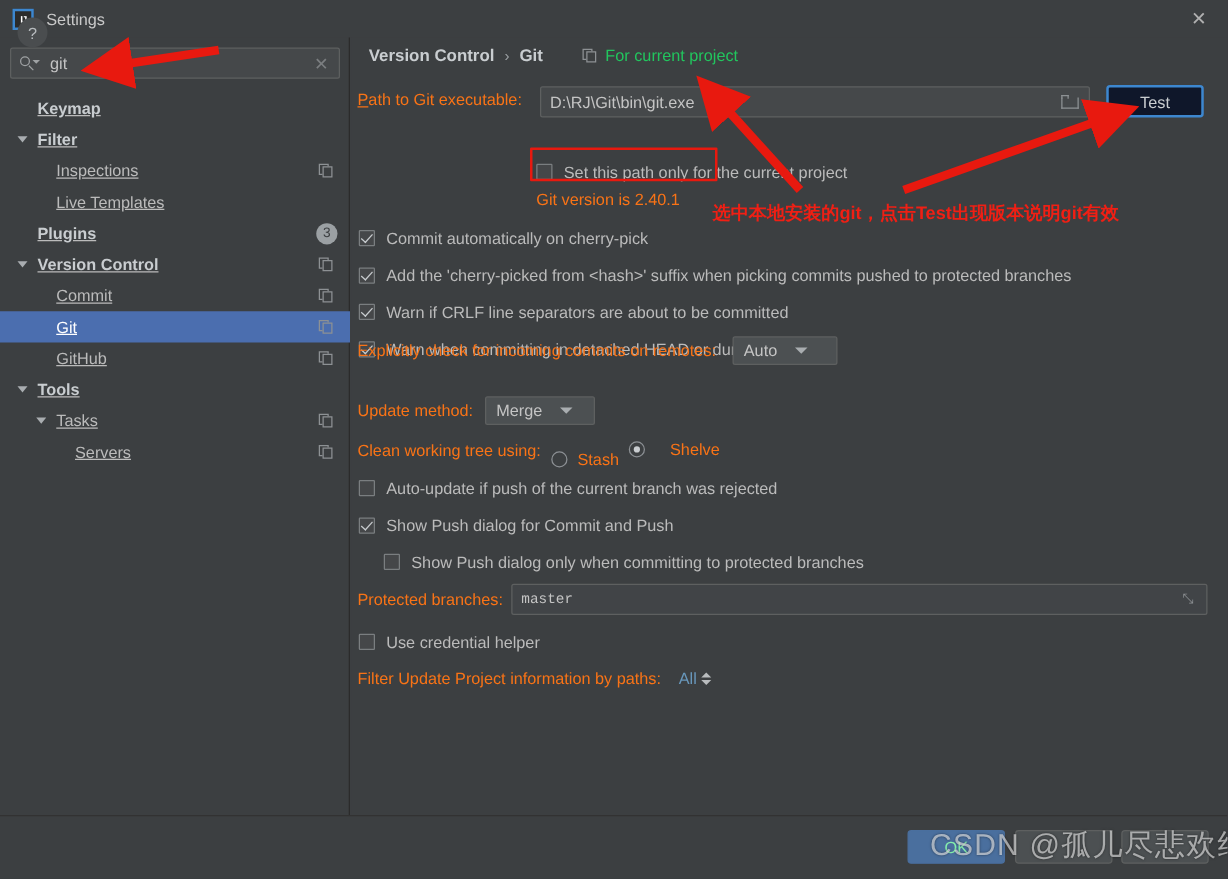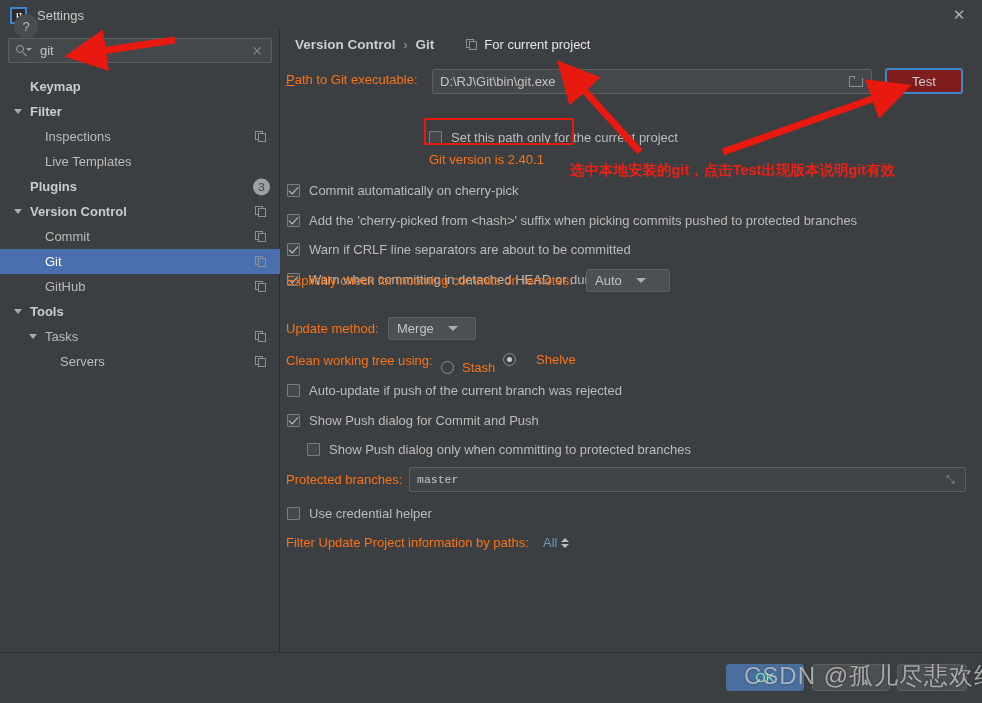--- a/index.html
+++ b/index.html
@@ -70,21 +70,21 @@
     flex: 1; margin-left: 8px; background: transparent; border: none; outline: none;
     color: #c4c4c4; font-size: 13px; font-family: "Liberation Sans", sans-serif;
   }
   .search-clear {
     margin-right: 8px; color: #7b7e80; font-size: 14px; line-height: 1;
   }
 
   .tree { position: absolute; left: 0; top: 44px; width: 280px; }
   .tree-row {
     position: relative; height: 25px; display: flex; align-items: center;
-    font-size: 13px; color: #bbbbbb; white-space: nowrap;
+    font-size: 13px; color: #bbbbbb; white-space: nowrap; text-decoration: underline;
   }
   .tree-row.selected { background: #4b6eaf; color: #ffffff; }
   .tree-row .arrow {
     position: absolute; width: 0; height: 0;
     border-left: 4.5px solid transparent; border-right: 4.5px solid transparent;
     border-top: 5px solid #a9adb0;
   }
   .tree-row .label { position: relative; }
   .tree-row.bold .label { font-weight: bold; color: #c9cdd0; }
   .tree-row .right-icon {
@@ -114,21 +114,21 @@
     background: #3c3f41;
   }
   .crumbs {
     position: absolute; left: 14px; top: 7px;
     display: flex; align-items: center; font-size: 13.5px;
   }
   .crumbs .c1 { font-weight: bold; color: #c9cdd0; }
   .crumbs .sep { margin: 0 8px; color: #9ba0a3; font-size: 12px; }
   .crumbs .c2 { font-weight: bold; color: #c9cdd0; }
   .crumbs .proj {
-    margin-left: 32px; display: flex; align-items: center; color: #e5e5e5; font-size: 13px;
+    margin-left: 32px; display: flex; align-items: center; color: #22c55e; font-size: 13px;
   }
   .crumbs .proj .doc-icon { margin-right: 6px; }
 
   .row { position: absolute; display: flex; align-items: center; }
   .lbl { color: #f97316; font-size: 13px; white-space: nowrap; }
   .lbl u { text-decoration: underline; }
 
   .textfield {
     background: #45484a; border: 1px solid #5e6060; border-radius: 2px;
     height: 25px; display: flex; align-items: center; color: #c4c4c4; font-size: 13px;
@@ -144,21 +144,21 @@
   .folder-icon b {
     position: absolute; left: 0; top: 0; width: 6px; height: 3px;
     border: 1px solid #8d9194; border-bottom: none;
   }
   .expand-icon {
     margin-right: 8px; width: 11px; height: 11px; position: relative; flex: none;
     color: #8d9194; font-size: 11px; line-height: 11px;
   }
 
   .btn {
-    background: #7f1d1d; border: 1px solid #5e6060; border-radius: 3px;
+    background: #0f172a; border: 1px solid #5e6060; border-radius: 3px;
     height: 26px; display: flex; align-items: center; justify-content: center;
     color: #c9cdd0; font-size: 13px; padding: 0 14px;
   }
   .btn.focused { border: 2px solid #3d87cf; }
 
   .chk-line { position: absolute; display: flex; align-items: center; }
   .checkbox {
     width: 13px; height: 13px; border: 1px solid #7a7e80; background: #454749;
     border-radius: 1px; position: relative; flex: none;
   }

